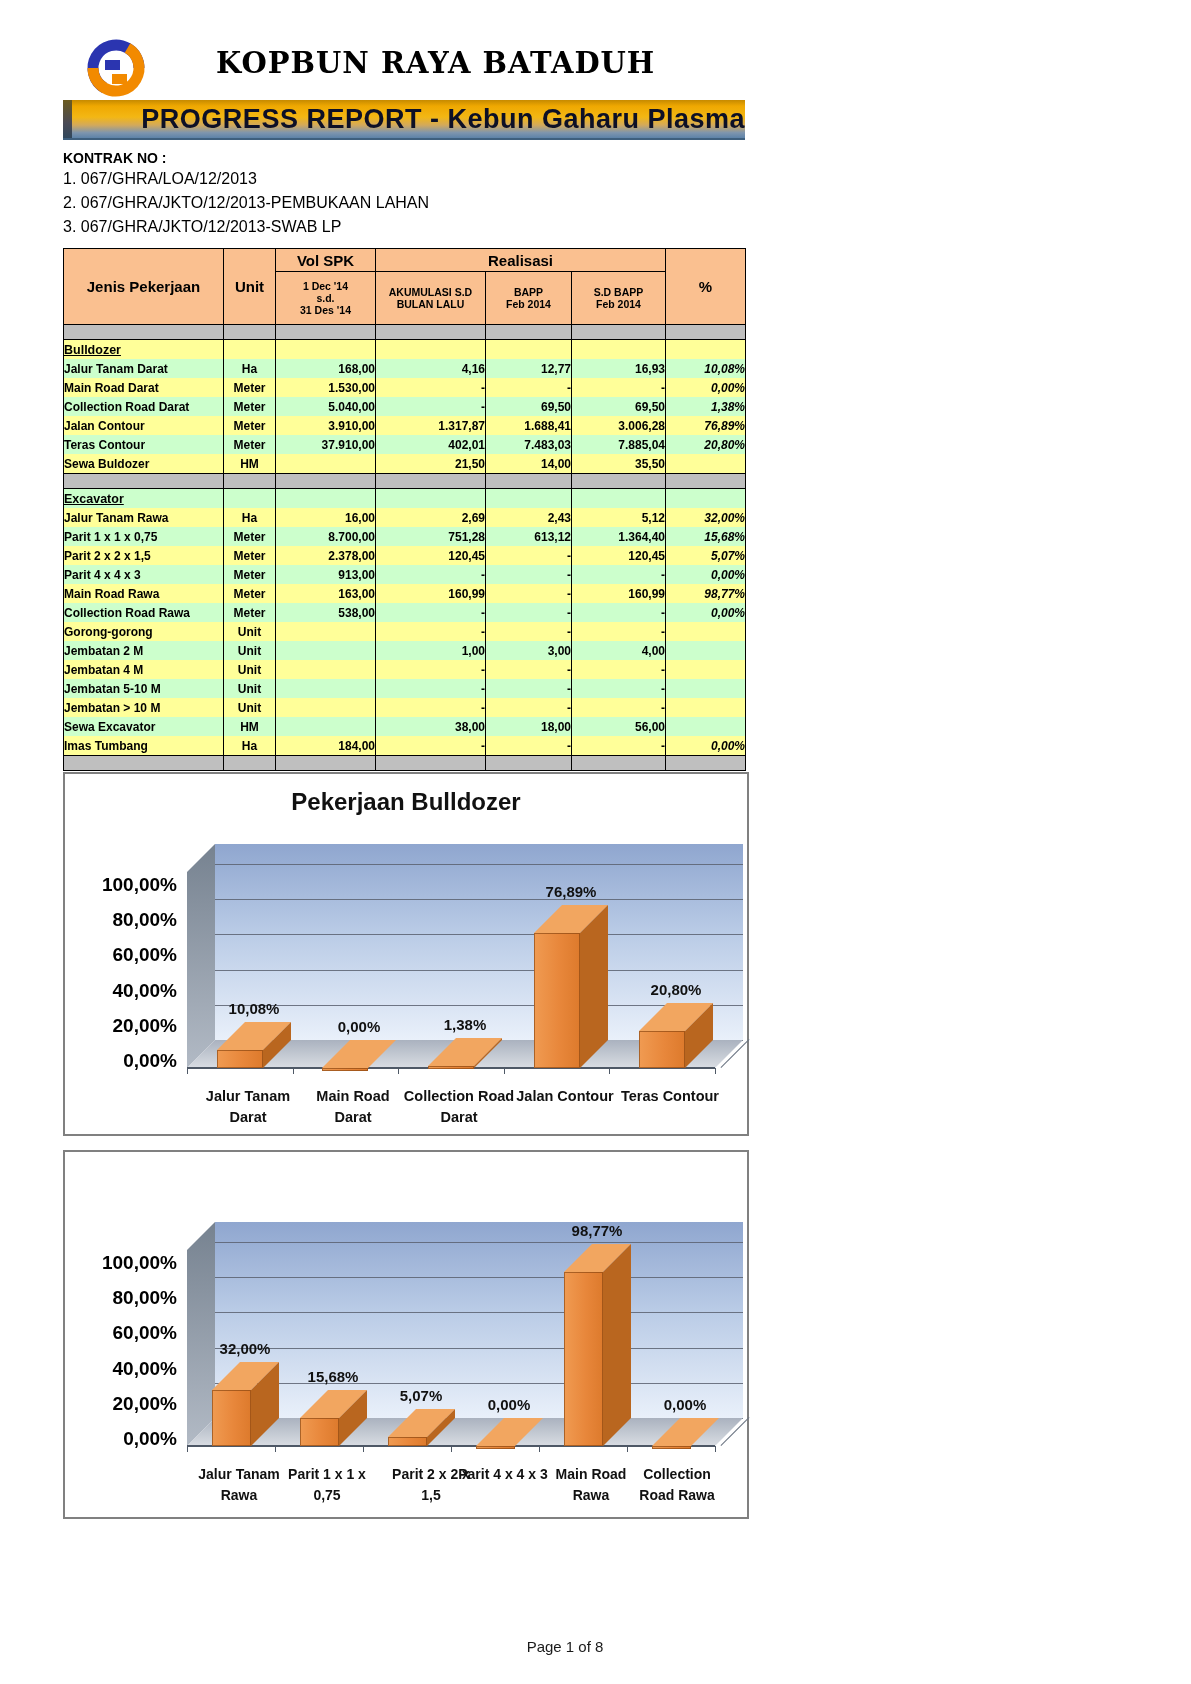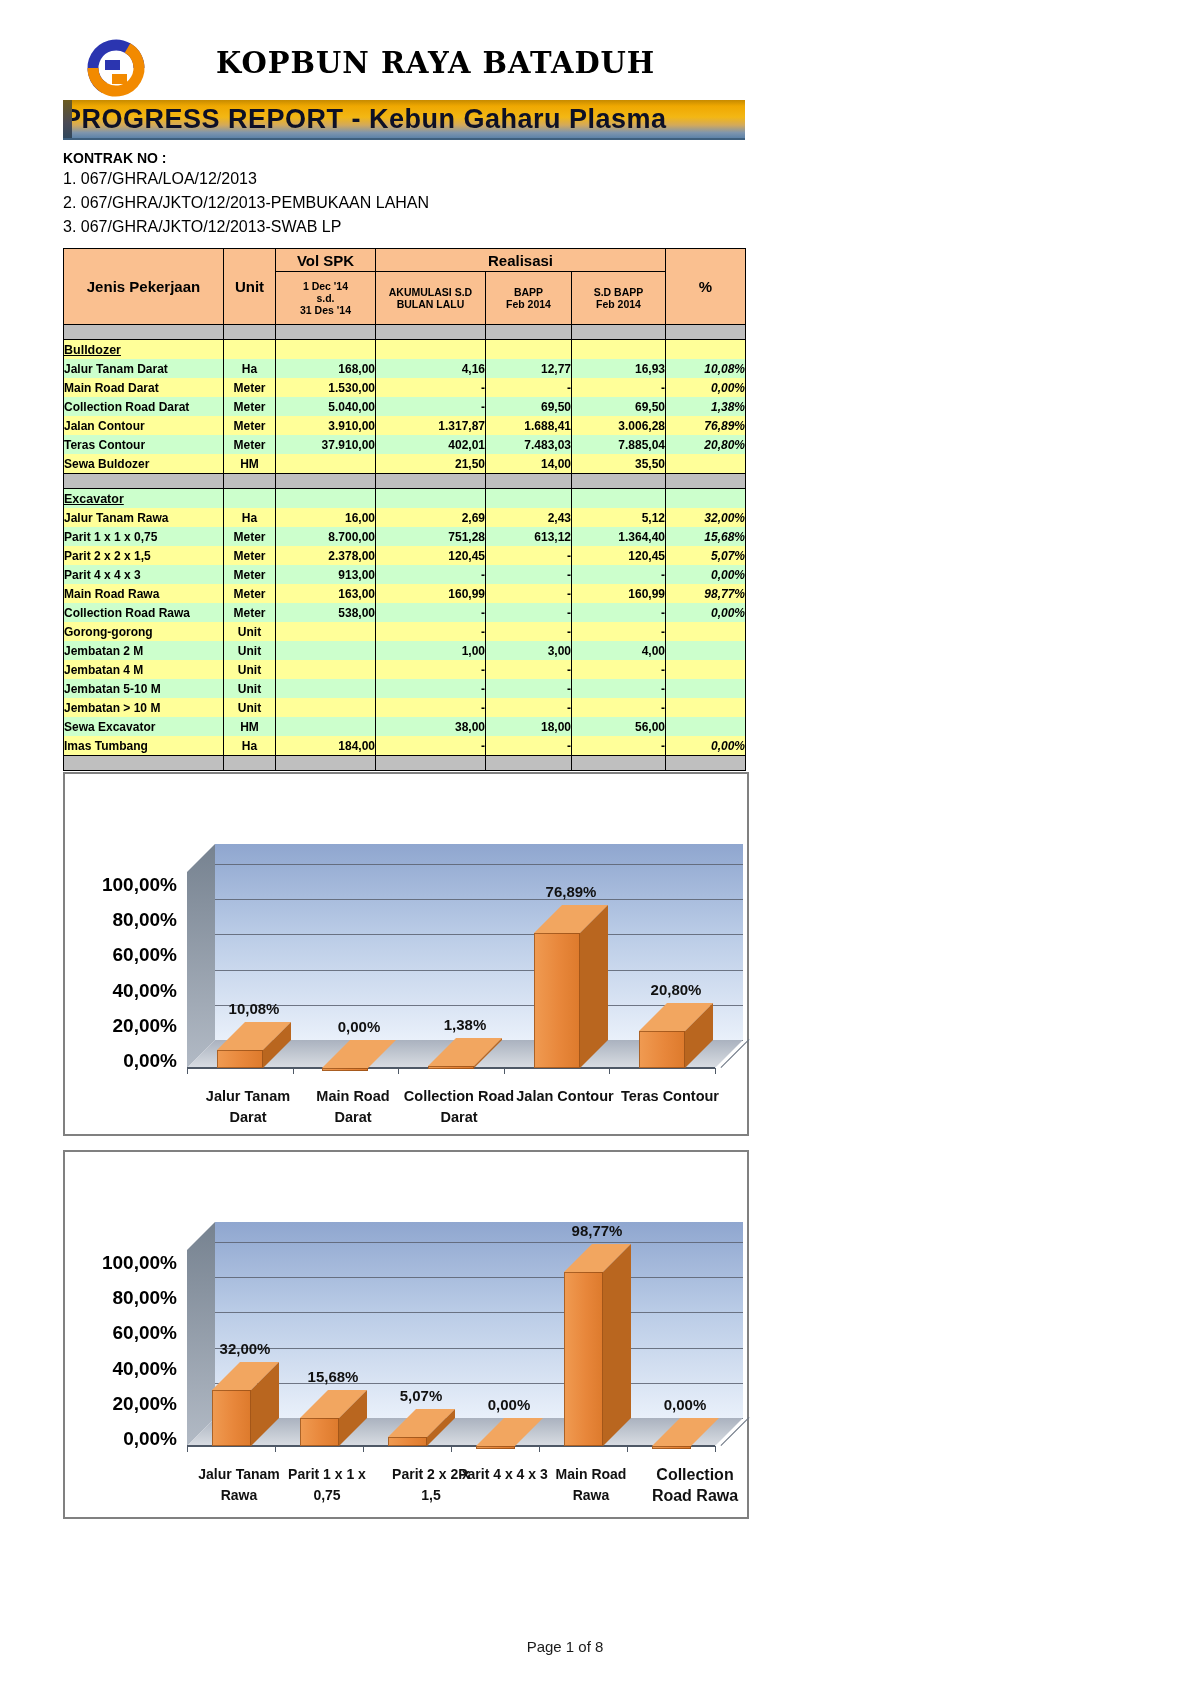--- a/index.html
+++ b/index.html
@@ -4,21 +4,21 @@
 <style>
   html,body{margin:0;padding:0;background:#ffffff;}
   body{width:1191px;height:1684px;position:relative;font-family:"Liberation Sans",sans-serif;color:#000;}
 
   
   .logo{position:absolute;left:84px;top:34px;width:64px;height:68px;}
   .company{position:absolute;left:216px;top:46px;font-family:"DejaVu Serif",serif;
            font-weight:bold;font-size:29px;letter-spacing:1px;color:#000;white-space:nowrap;}
   .banner{position:absolute;left:63px;top:100px;width:682px;height:38px;
           background:linear-gradient(180deg,#C68A00 0%,#EFA801 16%,#F3B714 45%,#D3A95B 66%,#7E95AE 86%,#5D82A8 100%);
-          border-bottom:2px solid #3E5F7E;display:flex;align-items:center;justify-content:flex-start;}
+          border-bottom:2px solid #3E5F7E;display:flex;align-items:center;justify-content:flex-end;}
   .banner-cap{position:absolute;left:0;top:0;width:9px;height:100%;
           background:linear-gradient(180deg,#6b5a1e 0%,#4a4a55 60%,#31475c 100%);}
   .banner-text{font-weight:bold;font-size:27px;color:#0d1026;letter-spacing:.5px;white-space:nowrap;}
 
   .kontrak-label{position:absolute;left:63px;top:150px;font-weight:bold;font-size:14px;}
   .kontrak-item{position:absolute;left:63px;font-weight:normal;font-size:16px;white-space:nowrap;}
 
   
   table.report{position:absolute;left:63px;top:248px;width:682px;border-collapse:collapse;table-layout:fixed;}
   table.report th,table.report td{border-left:1px solid #000;border-right:1px solid #000;padding:0;overflow:hidden;}
@@ -339,20 +339,21 @@
         <td></td>
         <td></td>
         <td></td>
         <td></td>
         <td></td>
       </tr>
     </tbody>
 </table>
 
 <div class="chartbox" style="top:772px;height:360px;">
+  <div class="chart-title">Pekerjaan Bulldozer</div>
   <div class="plot">
       <div class="wall">
         <div class="grid" style="top: 20px;"></div>
         <div class="grid" style="top: 55.2px;"></div>
         <div class="grid" style="top: 90.4px;"></div>
         <div class="grid" style="top: 125.6px;"></div>
         <div class="grid" style="top: 160.8px;"></div>
       </div>
       <div class="lwall"></div>
       <div class="floor"></div>
@@ -475,18 +476,18 @@
       <div class="dlabel" style="left: 570px; top: 244px;">0,00%</div>
       <div class="xlabel" style="left: 119px; width: 110px; font-size: 14px;">Jalur Tanam
 Rawa</div>
       <div class="xlabel" style="left: 207px; width: 110px; font-size: 14px;">Parit 1 x 1 x
 0,75</div>
       <div class="xlabel" style="left: 311px; width: 110px; font-size: 14px;">Parit 2 x 2 x
 1,5</div>
       <div class="xlabel" style="left: 383px; width: 110px; font-size: 14px;">Parit 4 x 4 x 3</div>
       <div class="xlabel" style="left: 471px; width: 110px; font-size: 14px;">Main Road
 Rawa</div>
-      <div class="xlabel" style="left: 575px; width: 110px; font-size: 16px;">Collection
+      <div class="xlabel" style="left: 557px; width: 110px; font-size: 14px;">Collection
 Road Rawa</div>
     </div>
 </div>
 
 <div class="footer">Page 1 of 8</div>
 
 </body></html>

